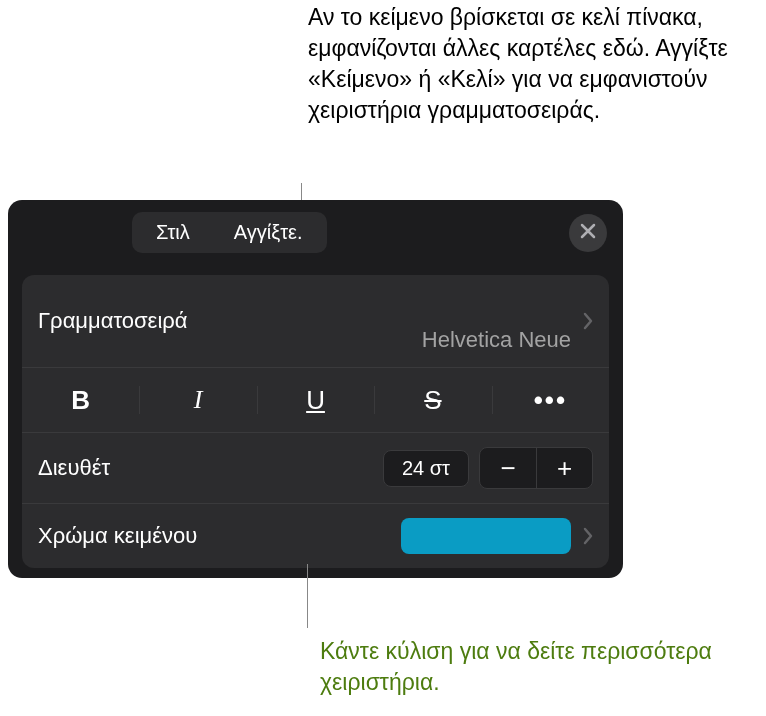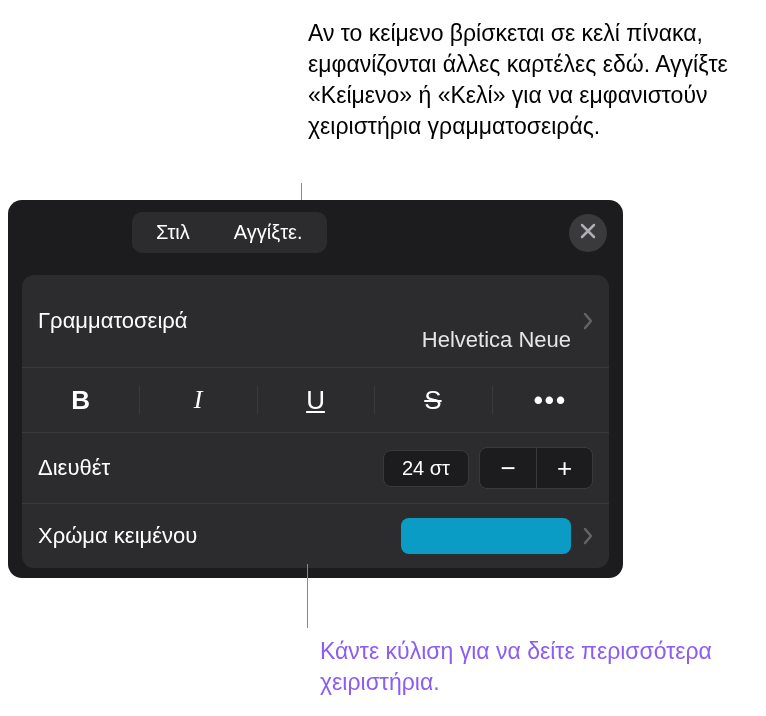--- a/index.html
+++ b/index.html
@@ -5,35 +5,35 @@
     * { margin: 0; padding: 0; box-sizing: border-box; }
     body {
       width: 766px;
       height: 716px;
       background: #fff;
       font-family: -apple-system, BlinkMacSystemFont, "Helvetica Neue", sans-serif;
       position: relative;
     }
     .callout-top {
       position: absolute;
-      top: 18px;
+      top: 2px;
       left: 308px;
       width: 440px;
       font-size: 23px;
       line-height: 1.35;
       color: #000;
     }
     .callout-bottom {
       position: absolute;
       top: 636px;
       left: 320px;
       width: 420px;
       font-size: 23px;
       line-height: 1.35;
-      color: #8b5cf6;
+      color: #4d7c0f;
     }
     .leader-line {
       position: absolute;
       background: #888;
     }
     .leader-top {
       left: 301px;
       top: 183px;
       width: 1px;
       height: 56px;
@@ -105,21 +105,21 @@
     }
     .row:last-child { border-bottom: none; }
     .row-label {
       font-size: 22px;
       color: #fff;
       flex: 0 0 auto;
     }
     .row-value {
       margin-left: auto;
       font-size: 22px;
-      color: #e5e5e5;
+      color: #a3a3a3;
       margin-top: 38px;
     }
     .chevron {
       margin-left: 12px;
       color: #636366;
       display: flex;
     }
     .chevron svg { width: 10px; height: 18px; }
     .style-row {
       display: flex;

